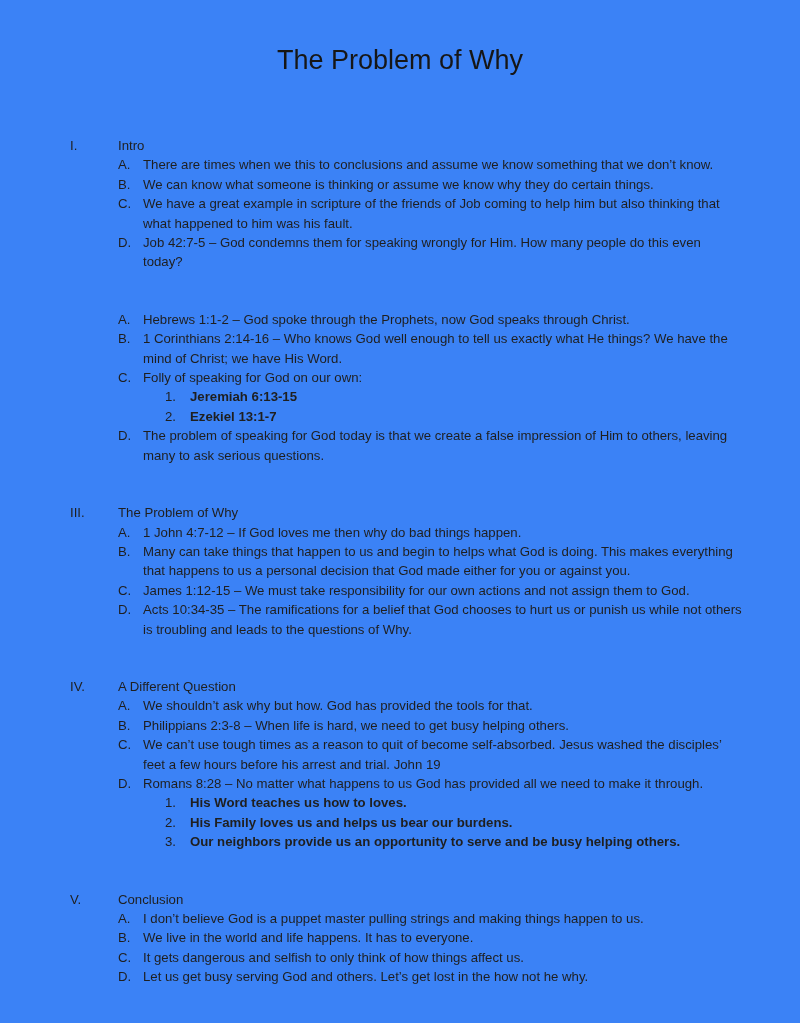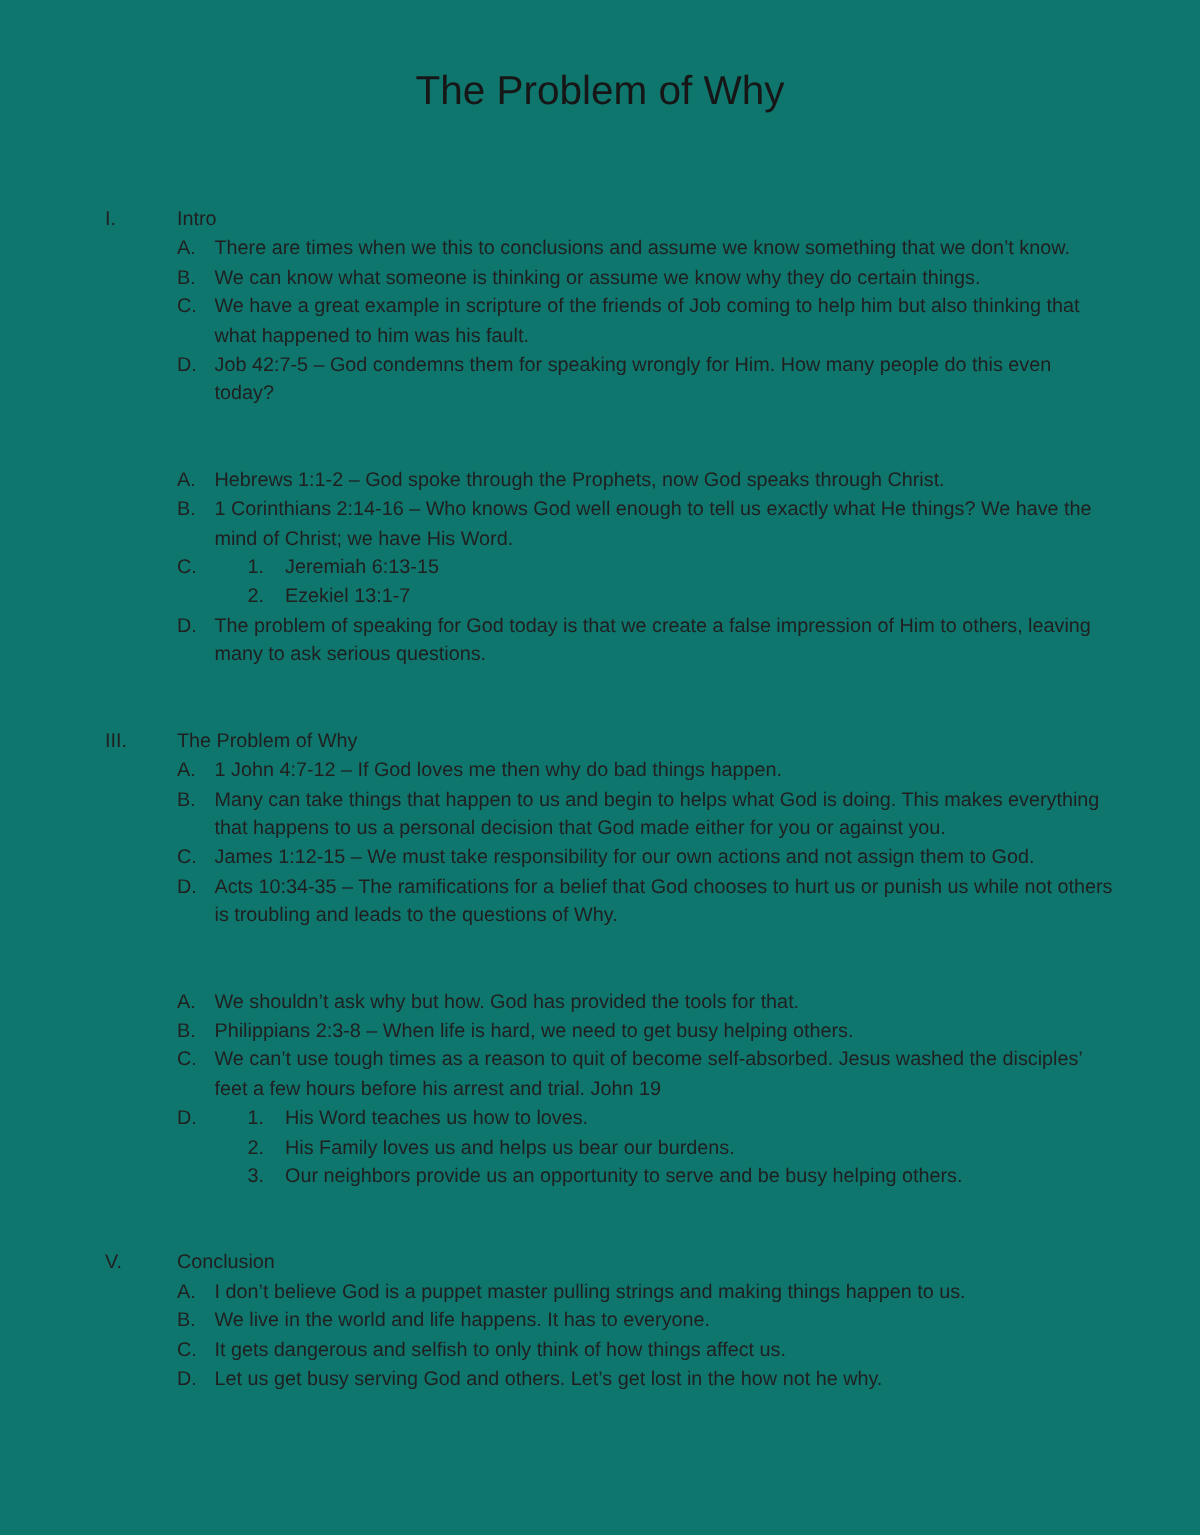--- a/index.html
+++ b/index.html
@@ -11,21 +11,21 @@
     width: 800px;
     height: 1023px;
     overflow: hidden;
     font-family: "Liberation Sans", sans-serif;
     color: #1f1f1f;
     -webkit-font-smoothing: antialiased;
   }
   .page {
     width: 800px;
     height: 1023px;
-    background: #0f766e;
+    background: #3b82f6;
     position: relative;
     box-sizing: border-box;
   }
   .doc-title {
     padding-top: 44px;
     text-align: center;
     font-size: 27px;
     line-height: 32px;
     font-weight: 400;
     color: #161616;
@@ -66,20 +66,21 @@
   .subitem {
     display: flex;
     margin-left: 22px;
   }
   .sub-label {
     width: 25px;
     flex-shrink: 0;
   }
   .sub-text {
     flex: 1;
+    font-weight: bold;
   }
 </style>
 </head>
 <body>
 
 <div class="page">
   <div class="doc-title">The Problem of Why</div>
   <div class="outline" id="outline">
       <div class="section">
         <div class="sec-head">
@@ -120,20 +121,21 @@
         </div>
         <div class="item">
           <span class="item-label">B.</span>
           <div class="item-body">
             <div class="item-text">1 Corinthians 2:14-16 – Who knows God well enough to tell us exactly what He things? We have the mind of Christ; we have His Word.</div>
           </div>
         </div>
         <div class="item">
           <span class="item-label">C.</span>
           <div class="item-body">
+            <div class="item-text">Folly of speaking for God on our own:</div>
             <div class="subitem">
               <span class="sub-label">1.</span>
               <span class="sub-text">Jeremiah 6:13-15</span>
             </div>
             <div class="subitem">
               <span class="sub-label">2.</span>
               <span class="sub-text">Ezekiel 13:1-7</span>
             </div>
           </div>
         </div>
@@ -168,20 +170,24 @@
           </div>
         </div>
         <div class="item">
           <span class="item-label">D.</span>
           <div class="item-body">
             <div class="item-text">Acts 10:34-35 – The ramifications for a belief that God chooses to hurt us or punish us while not others is troubling and leads to the questions of Why.</div>
           </div>
         </div>
       </div>
       <div class="section">
+        <div class="sec-head">
+          <span class="numeral">IV.</span>
+          <span class="sec-title">A Different Question</span>
+        </div>
         <div class="item">
           <span class="item-label">A.</span>
           <div class="item-body">
             <div class="item-text">We shouldn’t ask why but how. God has provided the tools for that.</div>
           </div>
         </div>
         <div class="item">
           <span class="item-label">B.</span>
           <div class="item-body">
             <div class="item-text">Philippians 2:3-8 – When life is hard, we need to get busy helping others.</div>
@@ -189,20 +195,21 @@
         </div>
         <div class="item">
           <span class="item-label">C.</span>
           <div class="item-body">
             <div class="item-text">We can’t use tough times as a reason to quit of become self-absorbed. Jesus washed the disciples’ feet a few hours before his arrest and trial. John 19</div>
           </div>
         </div>
         <div class="item">
           <span class="item-label">D.</span>
           <div class="item-body">
+            <div class="item-text">Romans 8:28 – No matter what happens to us God has provided all we need to make it through.</div>
             <div class="subitem">
               <span class="sub-label">1.</span>
               <span class="sub-text">His Word teaches us how to loves.</span>
             </div>
             <div class="subitem">
               <span class="sub-label">2.</span>
               <span class="sub-text">His Family loves us and helps us bear our burdens.</span>
             </div>
             <div class="subitem">
               <span class="sub-label">3.</span>

